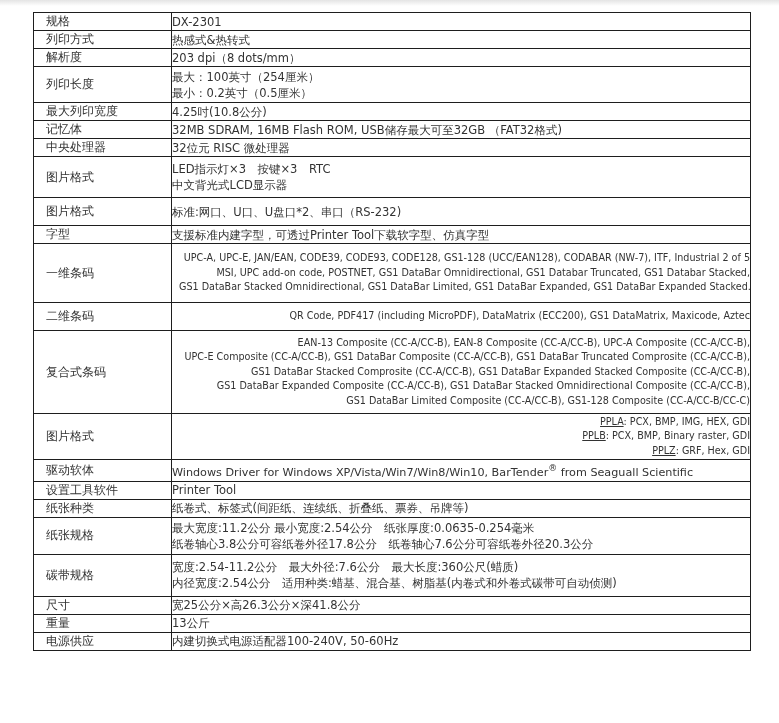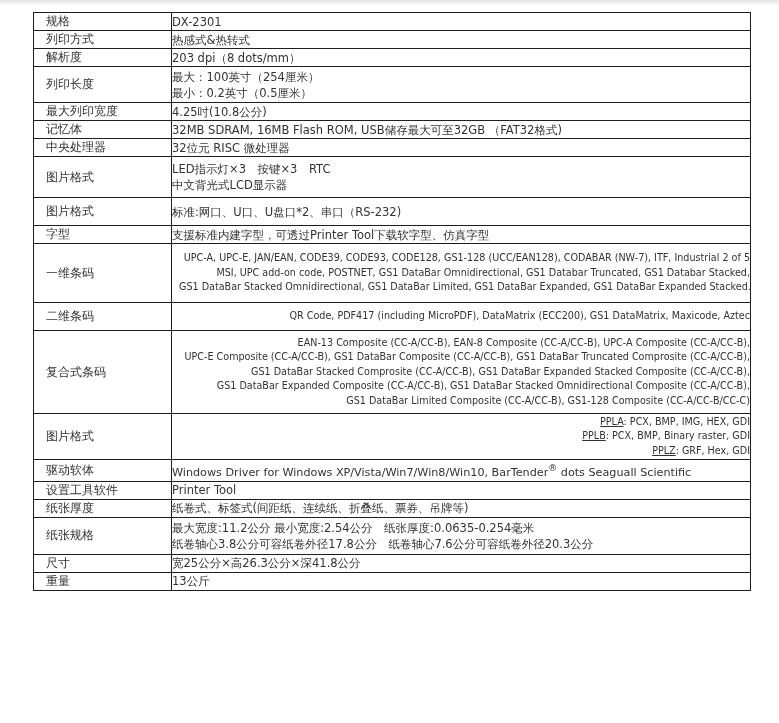--- a/index.html
+++ b/index.html
@@ -116,48 +116,61 @@
         <td class="label">图片格式</td>
         <td class="value left">
           <span class="line"><span class="u">PPLA</span><span>: PCX, BMP, IMG, HEX, GDI</span></span>
           <span class="line"><span class="u">PPLB</span><span>: PCX, BMP, Binary raster, GDI</span></span>
           <span class="line"><span class="u">PPLZ</span><span>: GRF, Hex, GDI</span></span>
         </td>
       </tr>
       <tr style="height: 18px;">
         <td class="label">驱动软体</td>
         <td class="value driver">
-          <span class="line"><span>Windows Driver for Windows XP/Vista/Win7/Win8/Win10, BarTender</span><sup>®</sup><span> dots Seaguall Scientific</span></span>
+          <span class="line"><span>Windows Driver for Windows XP/Vista/Win7/Win8/Win10, BarTender</span><sup>®</sup><span> from Seaguall Scientific</span></span>
         </td>
       </tr>
       <tr style="height: 18px;">
         <td class="label">设置工具软件</td>
         <td class="value">
           <span class="line">Printer Tool</span>
         </td>
       </tr>
       <tr style="height: 18px;">
-        <td class="label">纸张厚度</td>
+        <td class="label">纸张种类</td>
         <td class="value">
           <span class="line">纸卷式、标签式(间距纸、连续纸、折叠纸、票券、吊牌等)</span>
         </td>
       </tr>
       <tr style="height: 37px;">
         <td class="label">纸张规格</td>
         <td class="value">
           <span class="line">最大宽度:11.2公分 最小宽度:2.54公分　纸张厚度:0.0635-0.254毫米</span>
           <span class="line">纸卷轴心3.8公分可容纸卷外径17.8公分　纸卷轴心7.6公分可容纸卷外径20.3公分</span>
+        </td>
+      </tr>
+      <tr style="height: 42px;">
+        <td class="label">碳带规格</td>
+        <td class="value">
+          <span class="line">宽度:2.54-11.2公分　最大外径:7.6公分　最大长度:360公尺(蜡质)</span>
+          <span class="line">内径宽度:2.54公分　适用种类:蜡基、混合基、树脂基(内卷式和外卷式碳带可自动侦测)</span>
         </td>
       </tr>
       <tr style="height: 18px;">
         <td class="label">尺寸</td>
         <td class="value">
           <span class="line">宽25公分×高26.3公分×深41.8公分</span>
         </td>
       </tr>
       <tr style="height: 18px;">
         <td class="label">重量</td>
         <td class="value">
           <span class="line">13公斤</span>
         </td>
       </tr>
+      <tr style="height: 18px;">
+        <td class="label">电源供应</td>
+        <td class="value">
+          <span class="line">内建切换式电源适配器100-240V, 50-60Hz</span>
+        </td>
+      </tr>
     </tbody>
 </table>
 
 </body></html>

